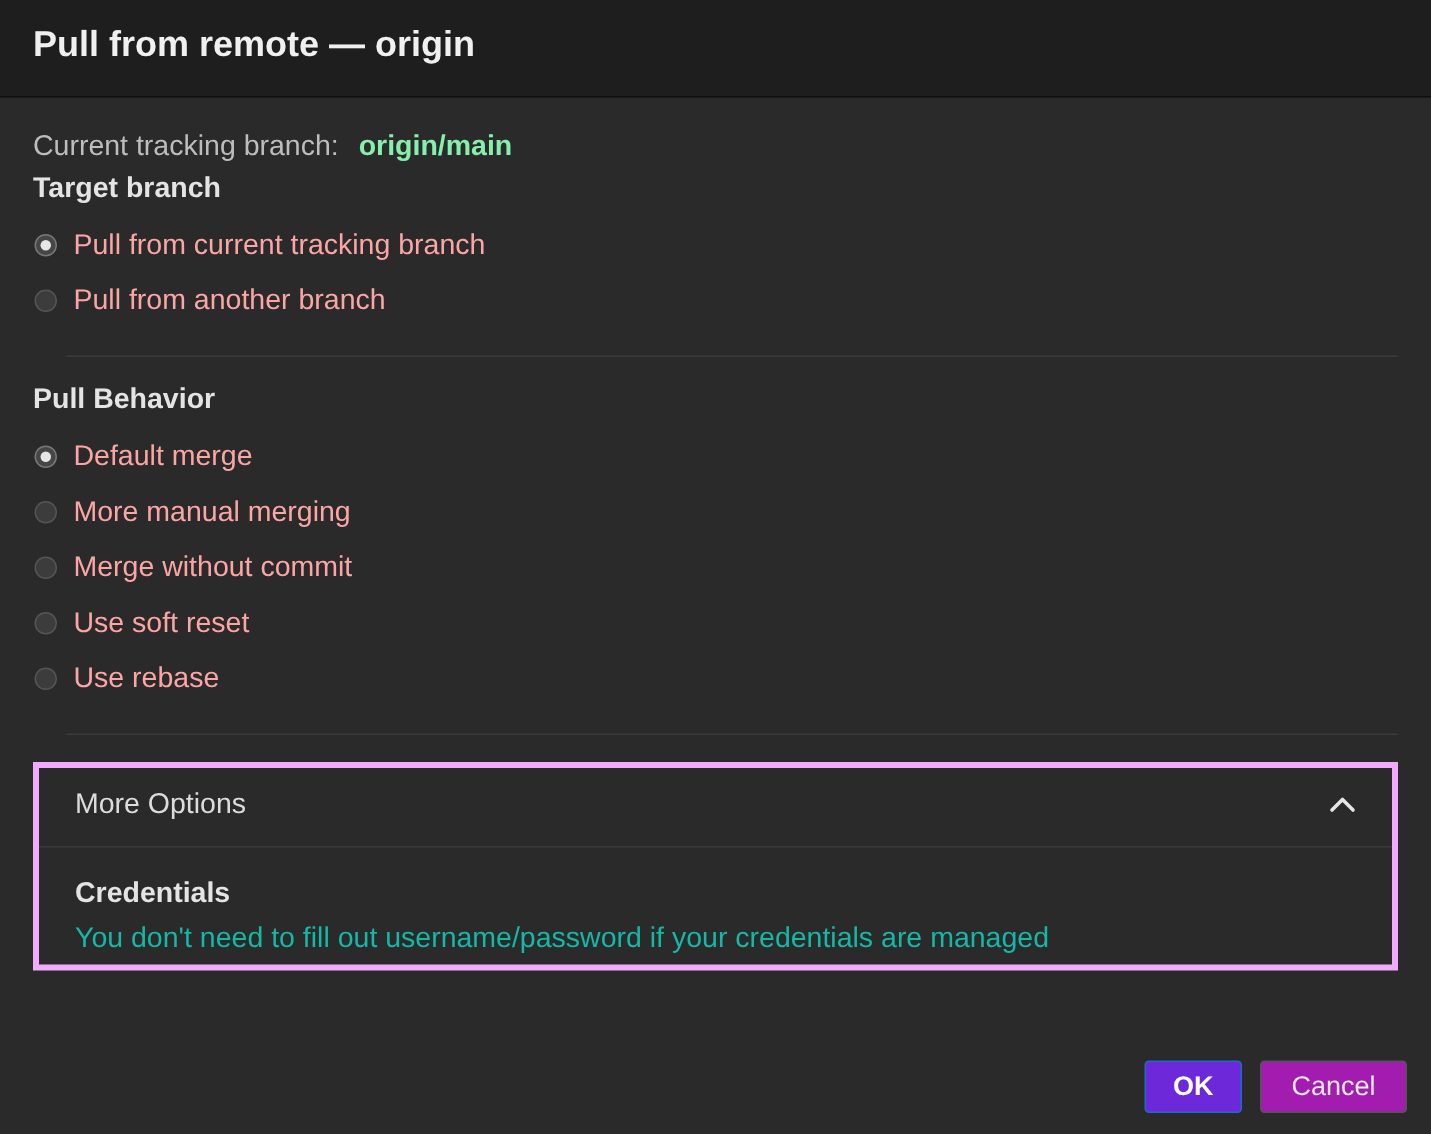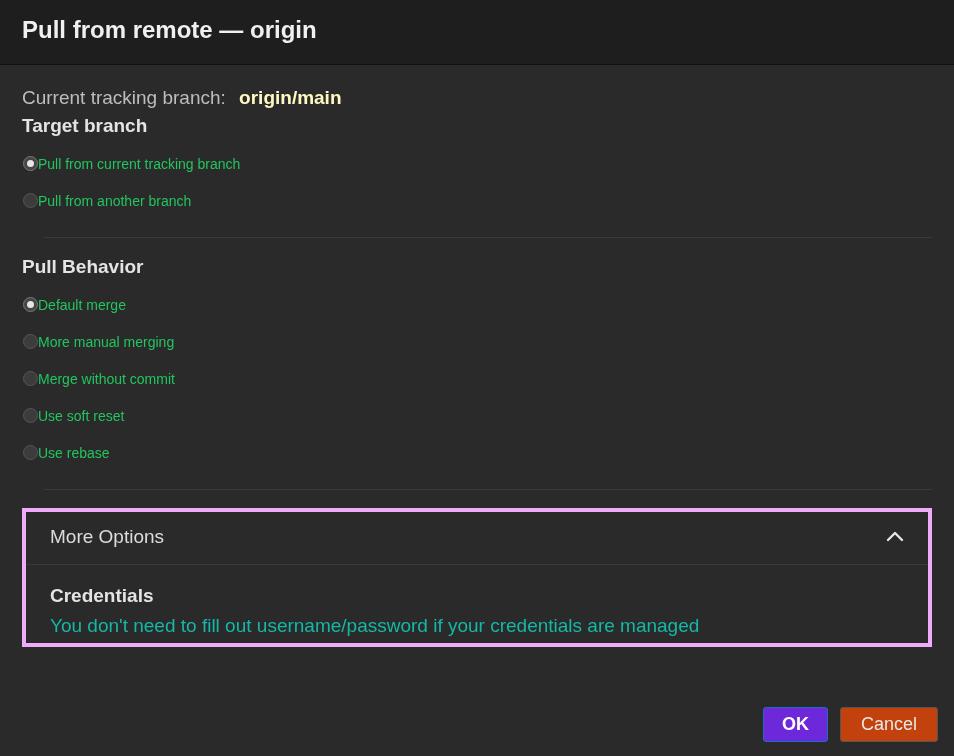--- a/index.html
+++ b/index.html
@@ -27,36 +27,37 @@
     height: 608px;
     overflow: hidden;
   }
   .row-tracking {
     font-size: 19px;
     color: #bdbdbd;
     margin-bottom: 6px;
   }
   .row-tracking .value {
     font-weight: 600;
-    color: #fef9c3;
+    color: #86efac;
     margin-left: 8px;
   }
   .section-label {
     font-size: 19px;
     font-weight: 600;
     color: #e4e4e4;
     margin-top: 2px;
     margin-bottom: 8px;
   }
   .radio-group { padding-left: 1px; }
   .radio-row {
     display: flex;
     align-items: center;
-    font-size: 14px;
-    color: #22c55e;
+    gap: 11px;
+    font-size: 19px;
+    color: #fca5a5;
     height: 37px;
     cursor: pointer;
   }
   .radio {
     width: 15px; height: 15px;
     border-radius: 50%;
     background: #3c3c3c;
     border: 1px solid #555;
     position: relative;
     flex-shrink: 0;
@@ -118,21 +119,21 @@
     padding: 12px 16px 14px 0;
     display: flex;
     justify-content: flex-end;
     gap: 12px;
   }
   .btn {
     font-size: 18px;
     padding: 6px 20px;
     border-radius: 3px;
     border: 1px solid #555;
-    background: #c2410c;
+    background: #a21caf;
     color: #e8e8e8;
     cursor: pointer;
     font-family: inherit;
   }
   .btn.primary {
     background: #6d28d9;
     border-color: #1a6fc4;
     font-weight: 600;
     color: #fff;
     padding: 6px 18px;

